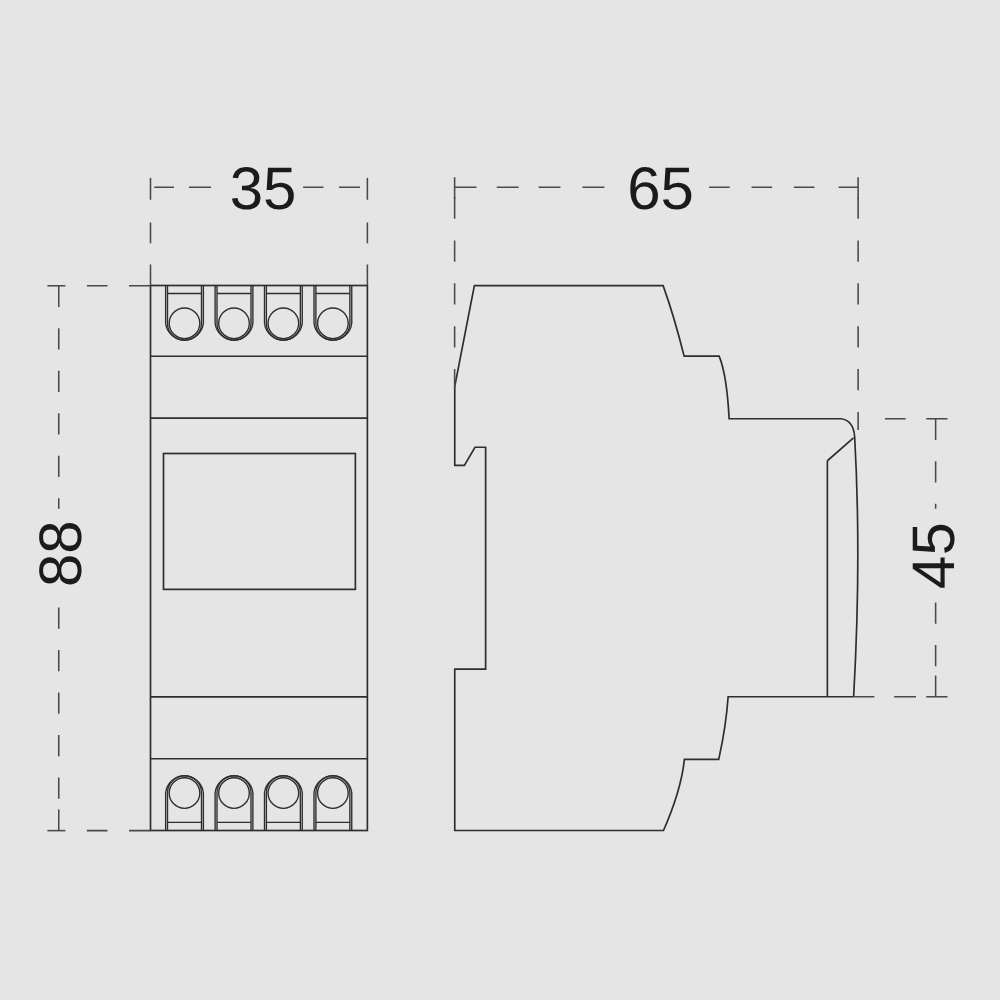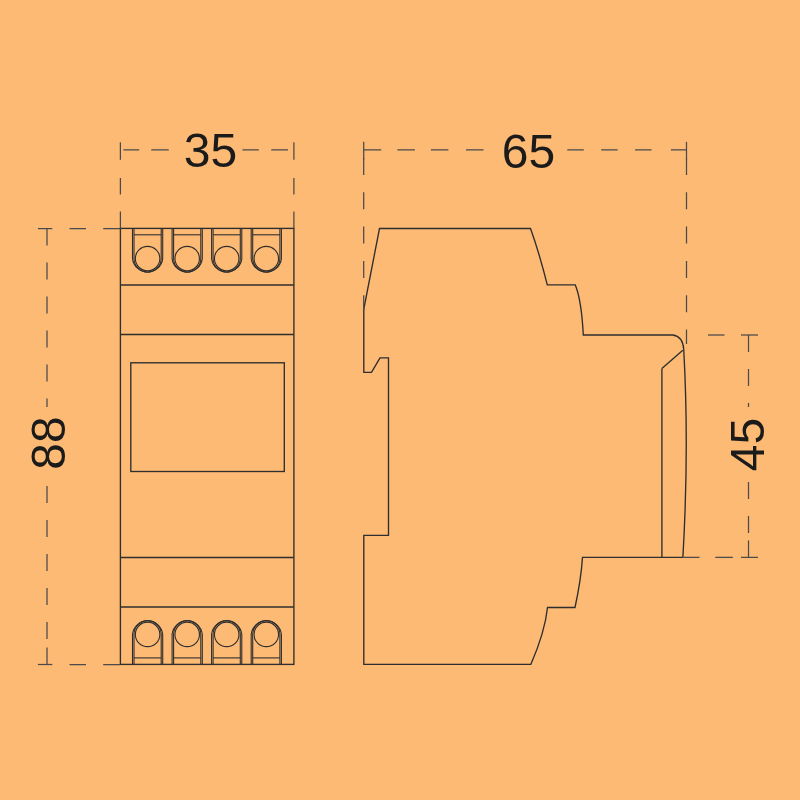--- a/index.html
+++ b/index.html
@@ -1,16 +1,16 @@
 <!DOCTYPE html>
 <html><head>
 <meta charset="utf-8">
 <style>
   html,body{margin:0;padding:0;background:#ffffff;}
-  .wrap{width:800px;height:800px;position:relative;background:#fdba74;}
+  .wrap{width:800px;height:800px;position:relative;background:#e5e5e5;}
   text{font-family:"Liberation Sans", sans-serif;fill:#1b1b1b;}
 </style>
 </head>
 <body>
 <div class="wrap">
 <svg width="800" height="800" viewBox="0 0 800 800" xmlns="http://www.w3.org/2000/svg">
   <g fill="none" stroke="#2e2e2e" stroke-width="1.35" stroke-linecap="butt">
 
     <rect x="120.4" y="228.4" width="173.5" height="436.0"></rect>
 

